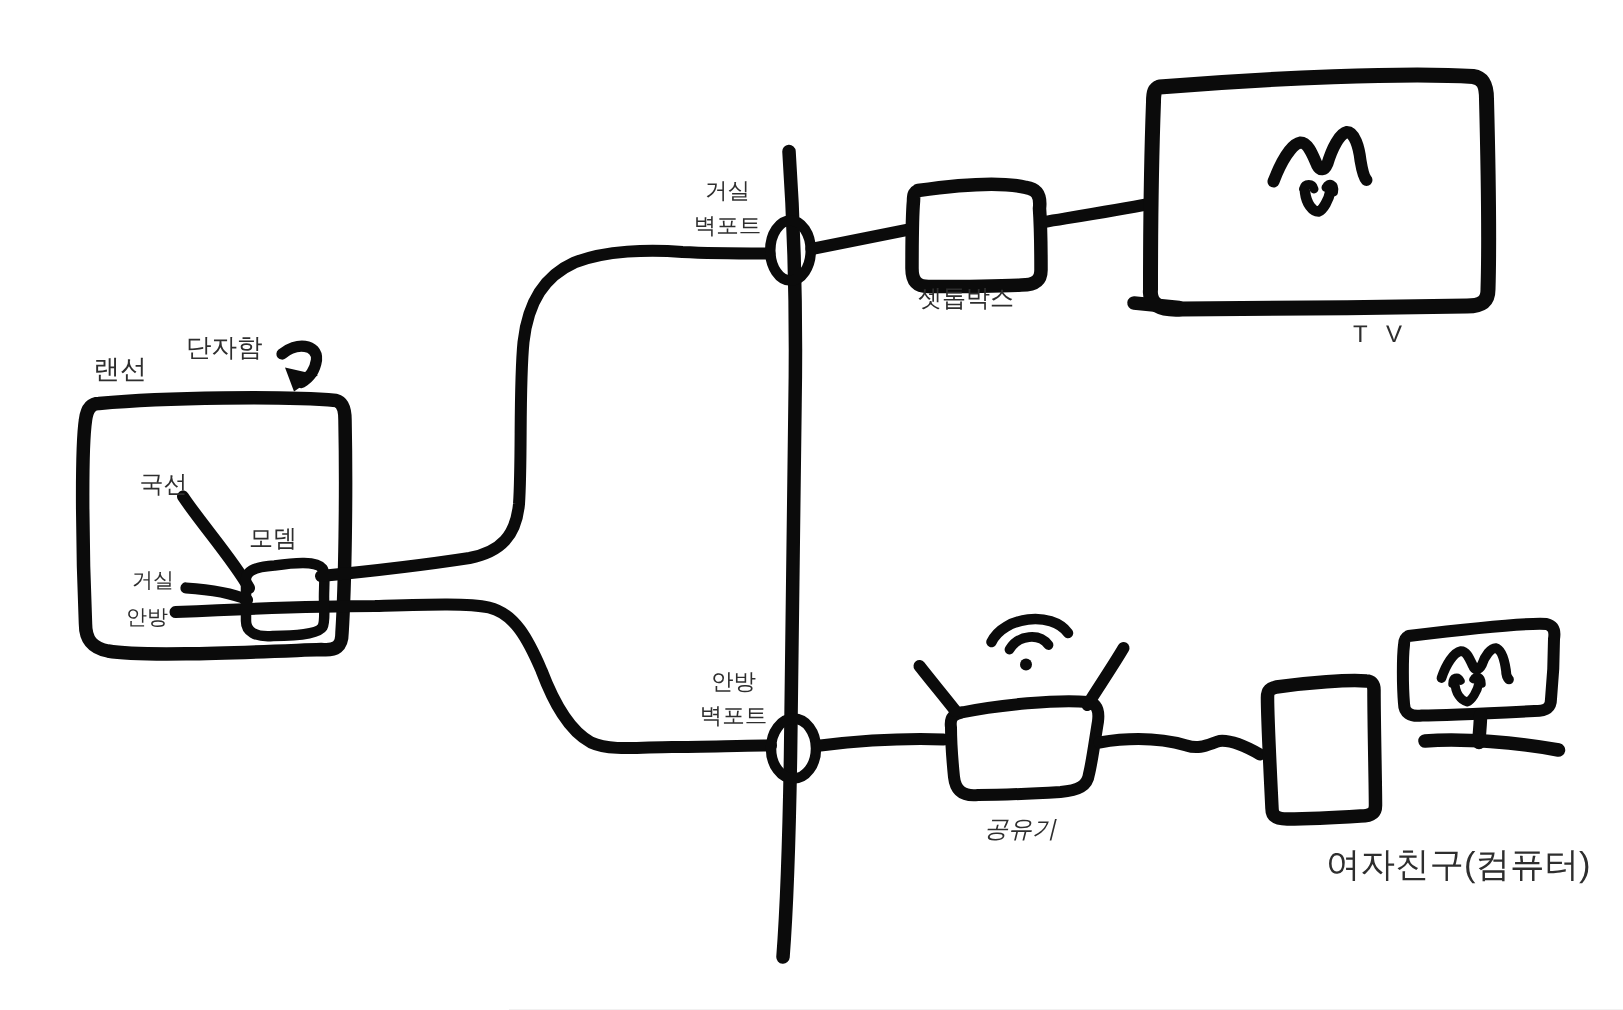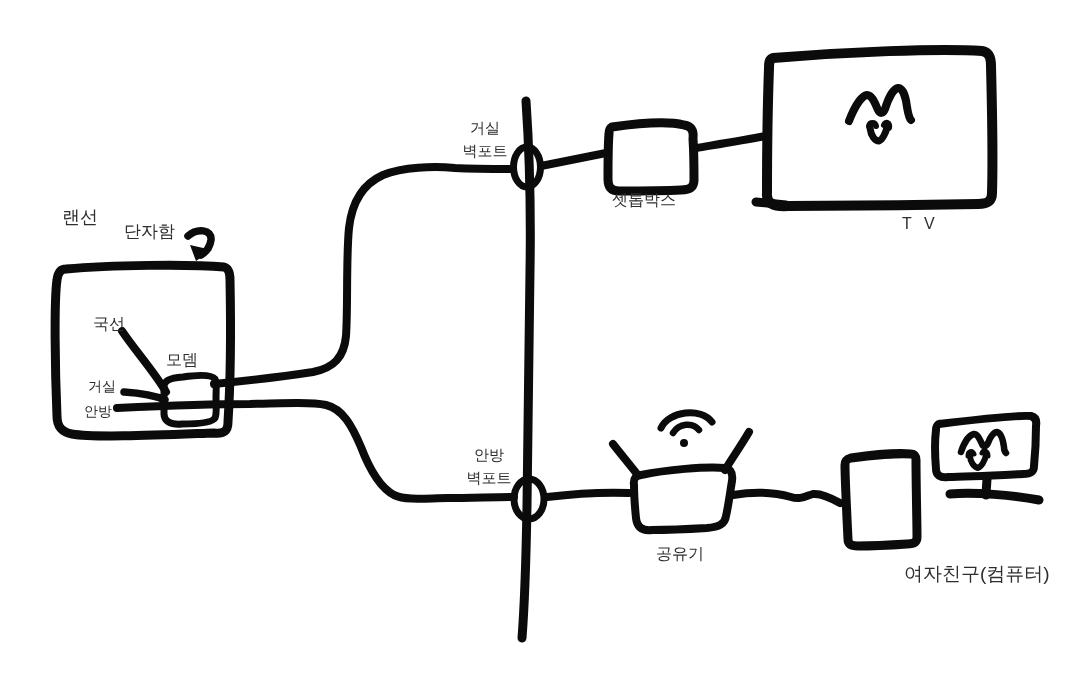--- a/index.html
+++ b/index.html
@@ -89,37 +89,37 @@
 
     <path class="ink" stroke-width="6.5" d="M 961 452 C 964 443 969 435 974 434 C 978 434 980 440 982 444 C 983 447 986 447 988 443 C 990 437 994 432 997 432 C 1001 433 1003 440 1004 447 C 1004 450 1005 452 1006 453"></path>
     <path class="ink" stroke-width="6" d="M 970 455 C 970 462 974 467 978 468 C 981 467 985 461 986 455"></path>
     <path class="ink" stroke-width="5" d="M 968 456 C 968 451 972 450 974 454"></path>
     <path class="ink" stroke-width="5" d="M 982 453 C 984 449 988 451 988 456"></path>
 
     <path class="ink" stroke-width="9" d="M 987 477 C 987 483 986 490 986 495"></path>
     <path class="ink" stroke-width="9" d="M 950 494 C 975 492 1012 495 1039 500"></path>
   </svg>
 
-  <div class="lbl" style="left:62px;top:206px;font-size:18px;">랜선</div>
+  <div class="lbl" style="left:62px;top:235px;font-size:18px;">랜선</div>
   <div class="lbl" style="left:124px;top:221px;font-size:17px;">단자함</div>
 
   <div class="lbl" style="left:93px;top:314px;">국선</div>
   <div class="lbl" style="left:166px;top:350px;font-family:Liberation Serif, serif;">모뎀</div>
   <div class="lbl" style="left:88px;top:377px;font-size:14px;">거실</div>
   <div class="lbl" style="left:84px;top:402px;font-size:14px;">안방</div>
 
   <div class="lbl center" style="left:452px;top:116px;width:66px;font-size:15px;">
     <span>거실</span><br>
     <span>벽포트</span>
   </div>
 
   <div class="lbl" style="left:612px;top:190px;">셋톱박스</div>
   <div class="lbl" style="left:856px;top:214px;letter-spacing:4px;margin-left:46px;">T V</div>
 
   <div class="lbl center" style="left:458px;top:443px;width:62px;font-size:15px;">
     <span>안방</span><br>
     <span>벽포트</span>
   </div>
 
-  <div class="lbl" style="left:656px;top:544px;">공유기</div>
-  <div class="lbl" style="left:904px;top:562px;font-size:19px;">여자친구(컴퓨터)</div>
+  <div class="lbl" style="left:656px;top:544px;font-style:italic;">공유기</div>
+  <div class="lbl" style="left:884px;top:562px;font-size:23px;">여자친구(컴퓨터)</div>
 
 </div>
 
 </body></html>

